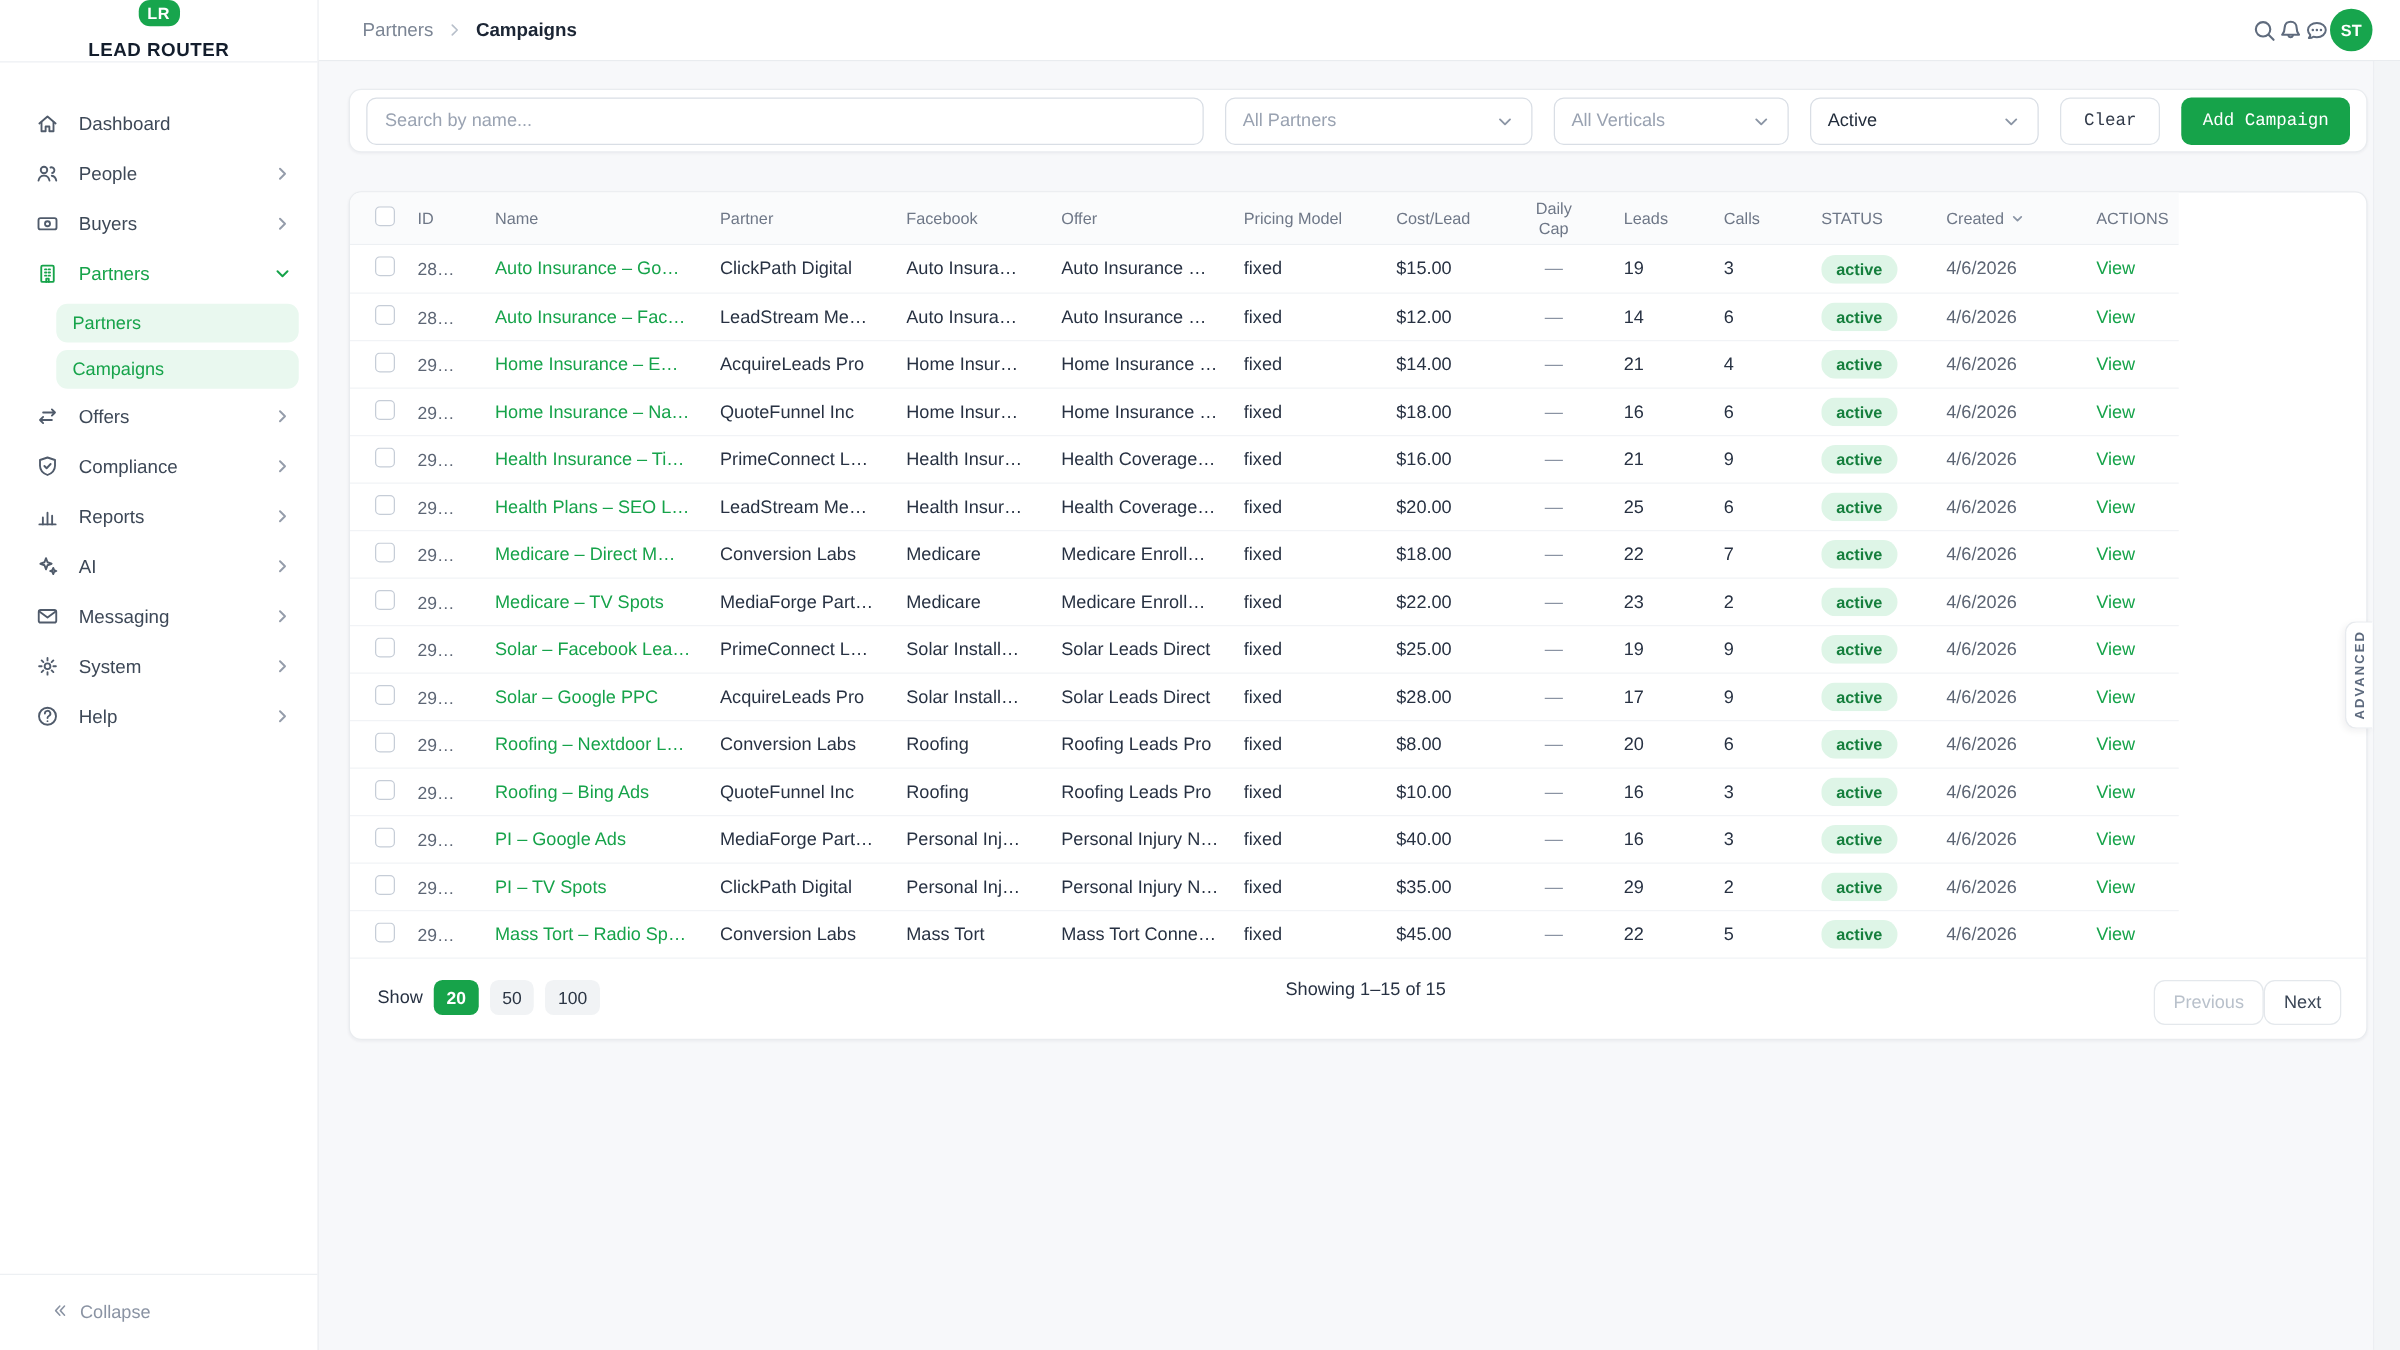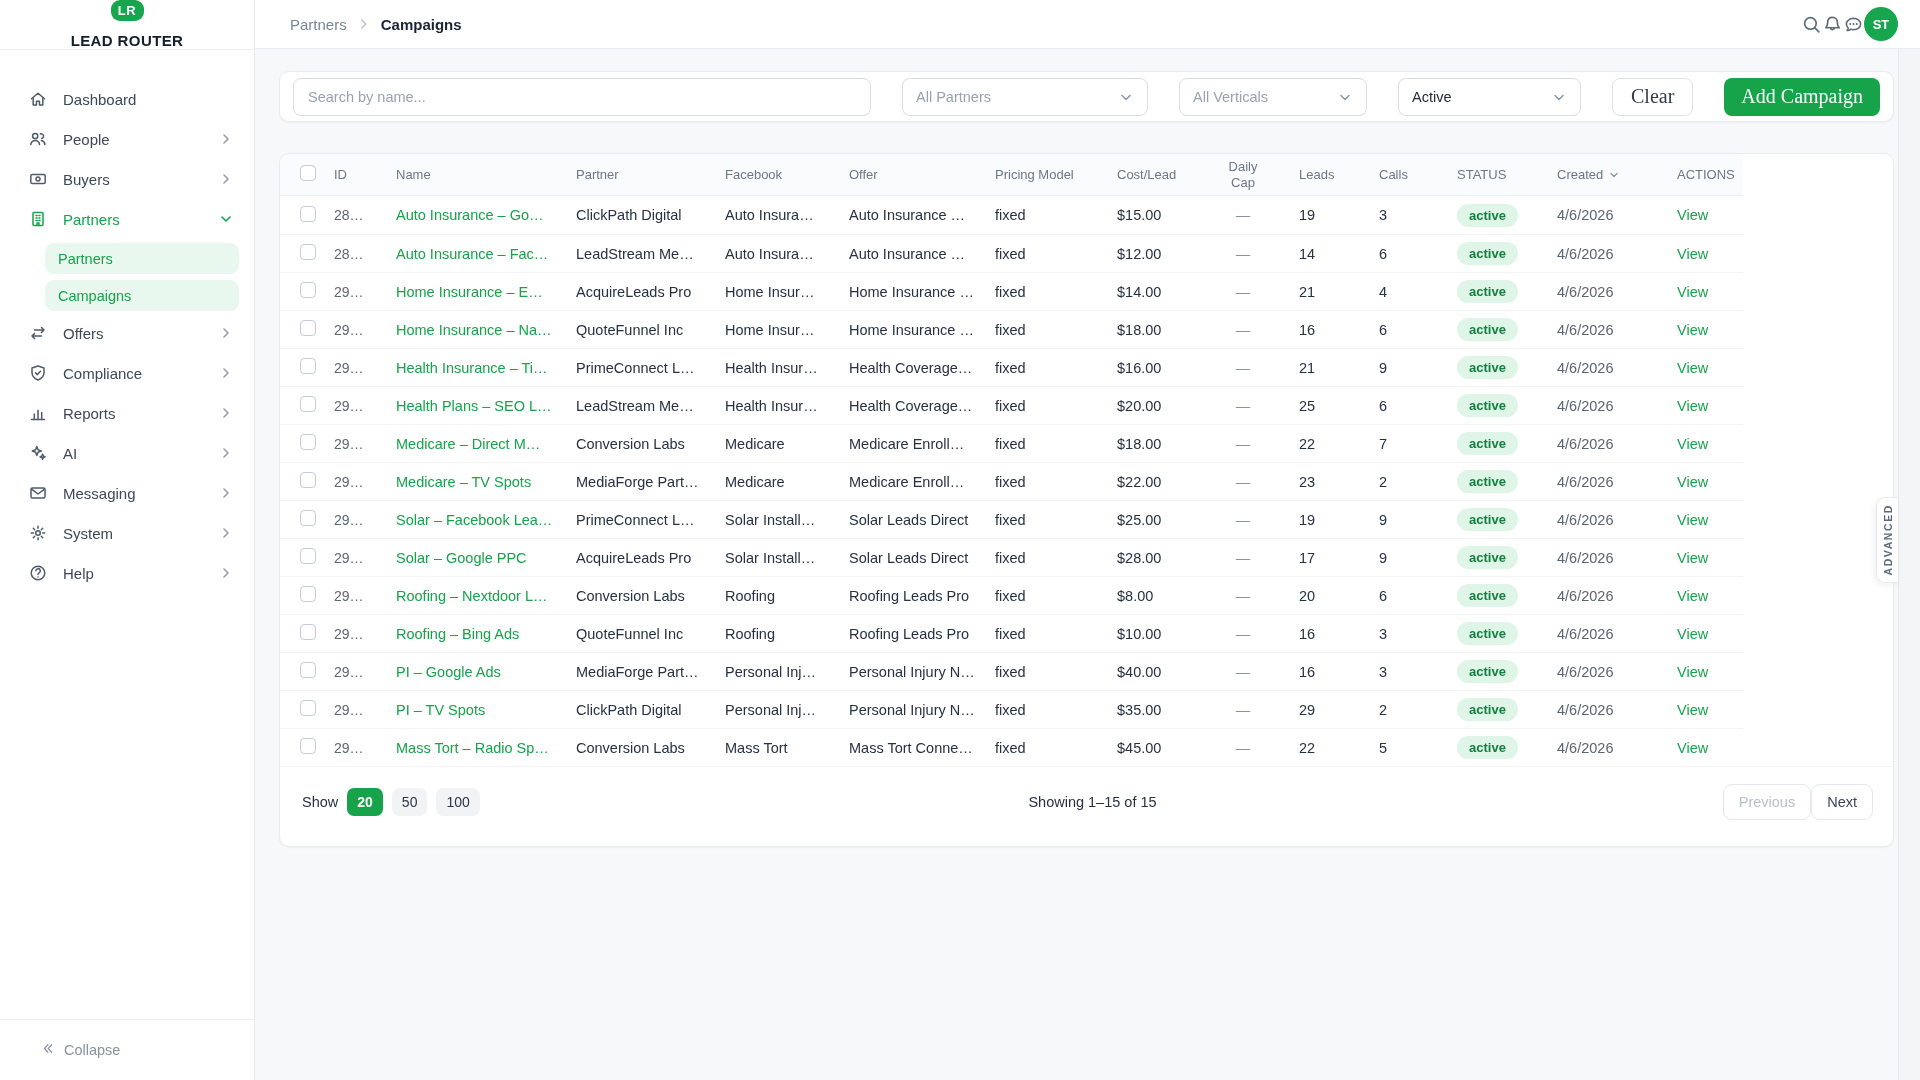--- a/index.html
+++ b/index.html
@@ -38,29 +38,29 @@
   .crumb-sep { display:flex; color:#b7bfca; }
   .crumb-current { color:#1b2534; font-weight:600; }
   .top-actions { margin-left:auto; display:flex; align-items:center; }
   .icon-btn { display:flex; cursor:pointer; color:#5f6b7d; }
   .icon-btn svg { width:21px; height:21px; }
   .avatar { width:34px; height:34px; border-radius:50%; background:#17a54d; color:#fff; font-size:13px; font-weight:700; display:flex; align-items:center; justify-content:center; cursor:pointer; }
 
   .content { flex:1; padding:22px 26px 0 24px; }
 
   
-  .filter-card { background:#fff; border:1px solid #e9ecef; border-radius:10px; height:51px; display:flex; align-items:center; gap:31px; padding:4px 13px; box-shadow:0 1px 2px rgba(16,24,40,.04); }
+  .filter-card { background:#fff; border:1px solid #e9ecef; border-radius:10px; height:51px; display:flex; align-items:center; gap:17px; padding:4px 13px; box-shadow:0 1px 2px rgba(16,24,40,.04); }
   .search-input { flex:1; min-width:0; height:38px; border:1px solid #d9dee5; border-radius:8px; padding:0 14px; font-size:14.5px; color:#273142; font-family:inherit; outline:none; background:#fff; }
   .search-input::placeholder { color:#9aa3b2; }
   .select { height:38px; border:1px solid #d9dee5; border-radius:8px; display:flex; align-items:center; justify-content:space-between; padding:0 13px; font-size:14.5px; background:#fff; cursor:pointer; }
   .select svg { width:16px; height:16px; color:#8b95a5; }
   .select.muted { color:#99a2b1; }
   .select.dark { color:#222c3b; }
   .w-partners { width:246px; } .w-verticals { width:188px; } .w-status { width:183px; }
-  .btn { height:38px; border-radius:8px; font-size:20px; font-family:Liberation Serif, serif; cursor:pointer; }
+  .btn { height:38px; border-radius:8px; font-size:14px; font-family:Liberation Mono, monospace; cursor:pointer; }
   .btn-clear { padding:0 18px; border:1px solid #dde2e8; background:#fff; color:#323b4a; }
   .btn-add { padding:0 17px; border:none; background:#16a34a; color:#fff; font-weight:500; }
 
   
   .table-card { margin-top:31px; background:#fff; border:1px solid #e9ecef; border-radius:10px; box-shadow:0 1px 2px rgba(16,24,40,.04); }
   .tgrid { display:grid; grid-template-columns:54px 62px 180px 149px 124px 146px 122px 70px 112px 80px 78px 100px 120px 66px; align-items:center; width:1463px; }
   .tgrid > div { overflow:hidden; white-space:nowrap; }
   .thead { height:42px; background:#fafbfc; border-bottom:1px solid #edf0f3; border-top-left-radius:9px; color:#6e7787; font-size:13px; font-weight:500; }
   .h-cap { text-align:center; }
   .h-cap span { display:inline-block; width:40px; line-height:1.2; white-space:normal; }
@@ -69,21 +69,21 @@
   .checkbox { display:inline-block; width:16px; height:16px; border:1.5px solid #c6cdd7; border-radius:4px; background:#fff; margin-left:20px; cursor:pointer; }
   .trow { height:38px; font-size:14.5px; color:#273142; }
   .trow + .trow { border-top:1px solid #f1f3f6; }
   .c-id { color:#5d6675; font-size:14px; }
   .c-name { color:#16a34a; font-weight:500; cursor:pointer; }
   .c-cap { text-align:center; color:#8a93a3; }
   .c-created { color:#5b6473; }
   .c-actions { color:#16a34a; font-weight:500; cursor:pointer; }
   .status-pill { display:inline-block; background:#def5e7; color:#157f3d; font-size:13px; font-weight:600; padding:4px 12px; border-radius:999px; }
 
-  .tfooter { display:flex; align-items:center; border-top:1px solid #f1f3f6; padding:17px 20px 26px 22px; position:relative; }
+  .tfooter { display:flex; align-items:flex-start; border-top:1px solid #f1f3f6; padding:17px 20px 11px 22px; position:relative; }
   .show-group { display:flex; align-items:center; gap:9px; font-size:14.5px; color:#273142; z-index:1; }
   .size-pill { min-width:30px; padding:6px 10px; border-radius:7px; background:#f1f3f5; color:#2b3544; font-size:14px; text-align:center; cursor:pointer; }
   .size-pill.active { background:#17a34a; color:#fff; font-weight:600; }
   .summary { position:absolute; left:12px; right:0; text-align:center; font-size:14.5px; color:#273142; pointer-events:none; }
   .pager { margin-left:auto; display:flex; z-index:1; }
   .btn-page { height:36px; padding:0 15px; border:1px solid #e4e8ec; border-radius:9px; background:#fff; font-size:14.5px; font-family:inherit; cursor:pointer; }
   .btn-prev { color:#b9c1cb; }
   .btn-next { color:#3a4555; }
 
   

